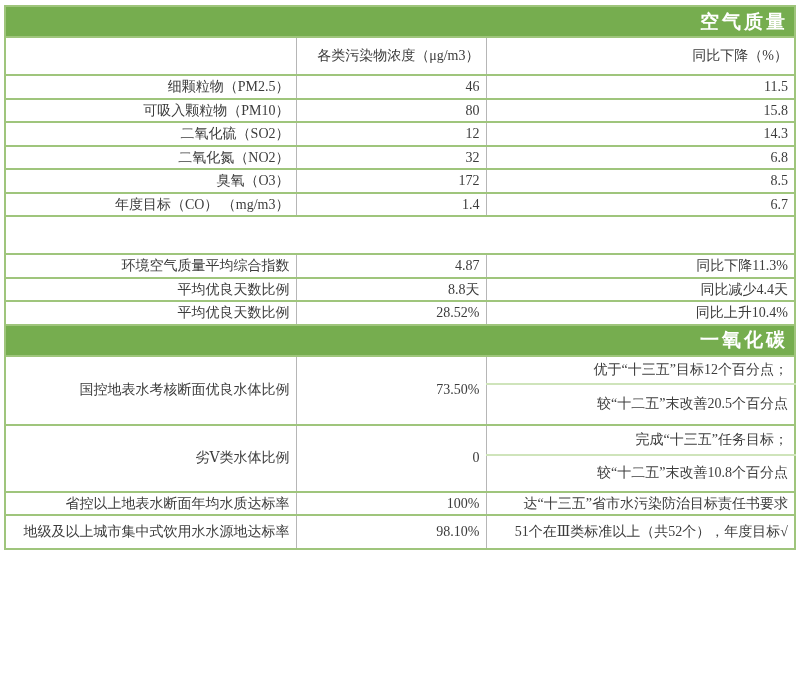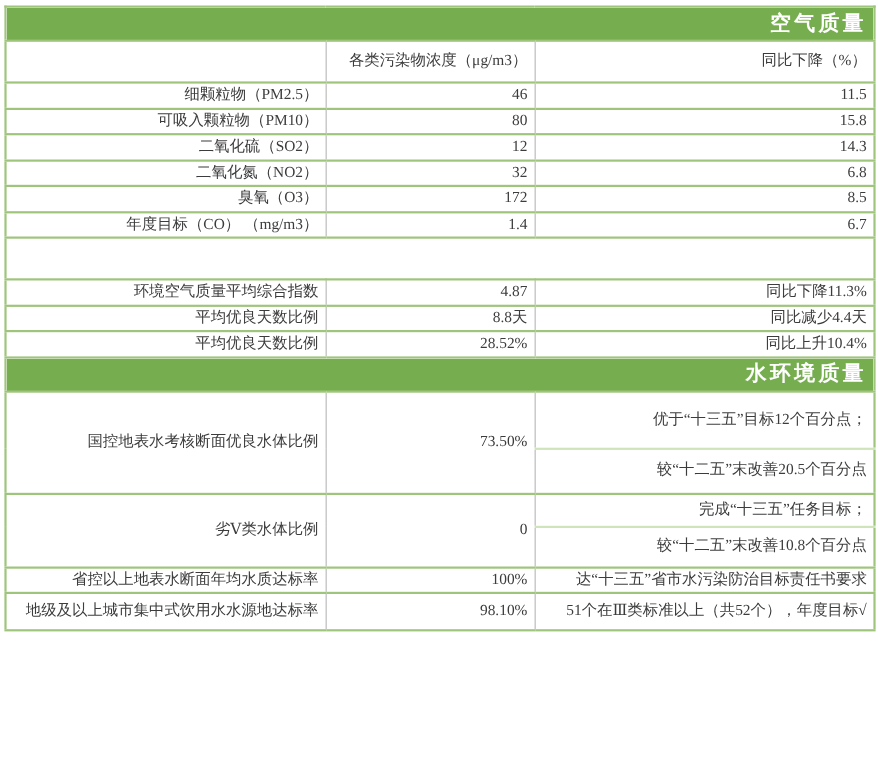--- a/index.html
+++ b/index.html
@@ -43,21 +43,21 @@
     font-size:19px;
     font-weight:bold;
     letter-spacing:3px;
     height:31px;
     border-left:none;border-right:none;
     border-top:none;border-bottom:none;
   }
   tr.hdr td{height:38px;}
   tr.data td{height:19px;}
   tr.empty td{height:38px;border-left:none;border-right:none;}
-  tr.waterTop td{height:52px;}
+  tr.waterTop td{height:28px;}
   tr.waterBottom td{height:41px;margin-top:14px;}
   tr.waterTop2 td{height:30px;padding-left:48px;}
   tr.waterBottom2 td{height:37px;}
   tr.data.last td{height:34px;}
   td.subnote-top{border-bottom:2px solid var(--green-light);}
   td.subnote-bottom{border-top:2px solid var(--green-light);}
 </style>
 </head>
 <body>
 
@@ -125,21 +125,21 @@
       <td>8.8天</td>
       <td>同比减少4.4天</td>
     </tr>
     <tr class="data">
       <td>平均优良天数比例</td>
       <td>28.52%</td>
       <td>同比上升10.4%</td>
     </tr>
 
     <tr>
-      <td colspan="3" class="section">水环境质量</td>
+      <td colspan="3" class="section">一氧化碳</td>
     </tr>
 
     <tr class="waterTop">
       <td rowspan="2">国控地表水考核断面优良水体比例</td>
       <td rowspan="2">73.50%</td>
       <td class="subnote-top">优于“十三五”目标12个百分点；</td>
     </tr>
     <tr class="waterBottom">
       <td class="subnote-bottom">较“十二五”末改善20.5个百分点</td>
     </tr>

